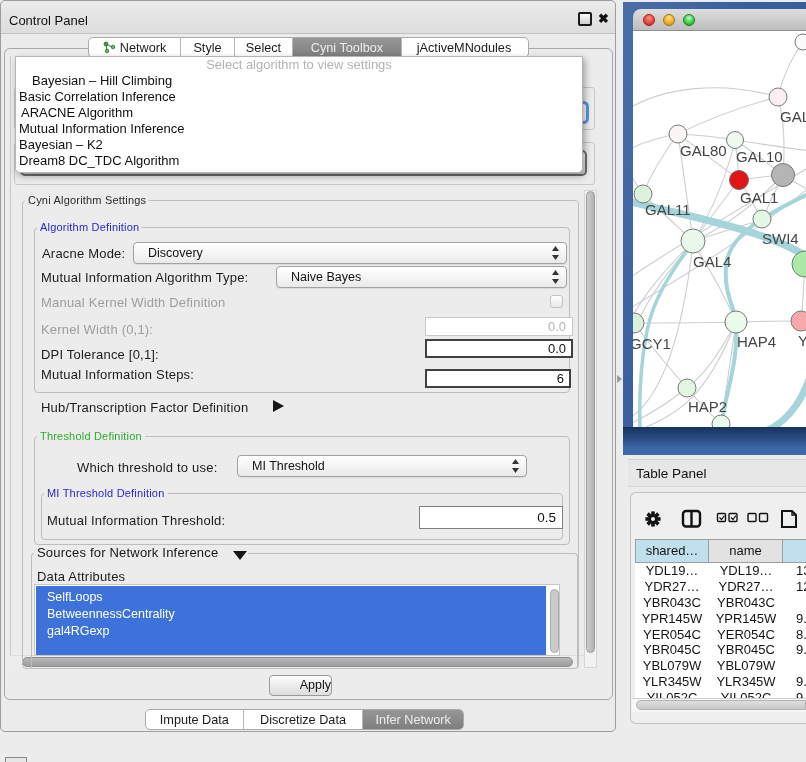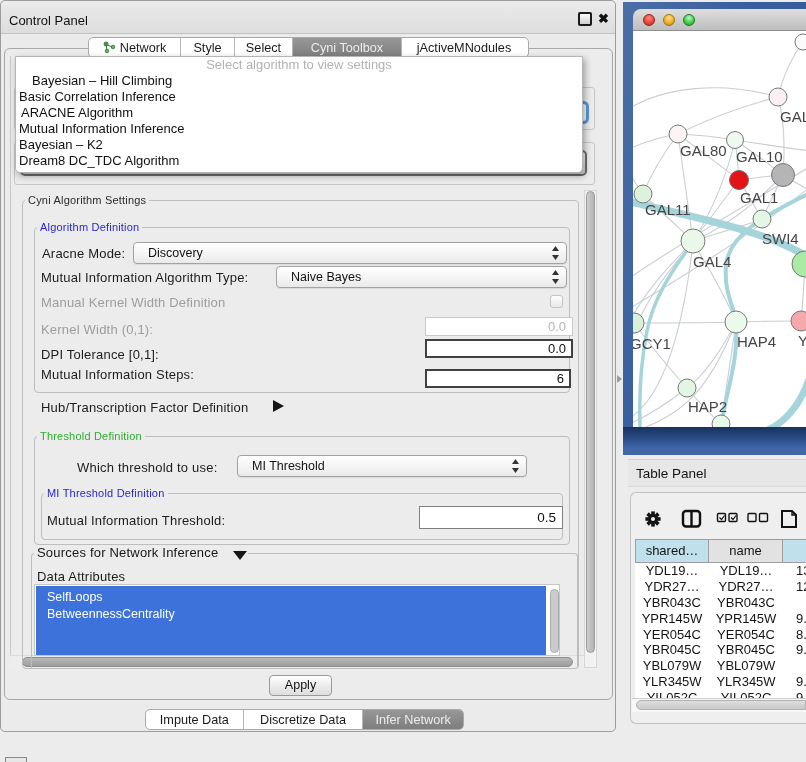--- a/index.html
+++ b/index.html
@@ -130,26 +130,27 @@
 <div class="fld" style="left:419px;top:506px;width:144px;height:23px;border:1px solid #808080;box-sizing:border-box;line-height:21px;font-size:13.5px"><span style="margin-right:6px">0.5</span></div>
 
 <div class="grp" style="left:31px;top:553px;width:545px;height:114px;border-bottom:none;border-radius:4px 4px 0 0"></div>
 <div class="glbl" style="left:34px;top:546px;color:#161616;font-size:13px;padding-right:30px">Sources for Network Inference</div>
 <div class="a" style="left:233px;top:551px;width:0;height:0;border-top:9px solid #161616;border-left:7.5px solid transparent;border-right:7.5px solid transparent"></div>
 <div class="lbl a" style="left:37px;top:569px;font-size:13px">Data Attributes</div>
 <div class="a" style="left:34px;top:584px;width:526px;height:72px;background:#fff;border:1px solid #c6c6c6;box-sizing:border-box"></div>
 <div class="a" style="left:36px;top:586px;width:510px;height:69px;background:#3c72d9;color:#fff;font-size:12.5px;line-height:17px;padding:3px 0 0 11px;box-sizing:border-box">
   <div>SelfLoops</div>
     <div>BetweennessCentrality</div>
+    <div>gal4RGexp</div>
 </div>
 <div class="a" style="left:550px;top:589px;width:9px;height:64px;background:#cbcbcb;border:1px solid #ababab;border-radius:5px;box-sizing:border-box"></div>
 
 <div class="a" style="left:269px;top:675px;width:63px;height:21px;border:1px solid #999;border-radius:4px;
      background:linear-gradient(#ffffff,#e9e9e9 60%,#dedede);box-sizing:border-box;
-     font-size:12.5px;color:#111;text-align:center;line-height:19px">Apply</div>
+     font-size:12.5px;color:#111;text-align:right;line-height:19px">Apply</div>
 
 <div class="seg" style="left:145px;top:709px;width:317px">
   <div class="s" style="width:97px">Impute Data</div>
   <div class="s" style="width:119px">Discretize Data</div>
   <div class="s on" style="width:100px">Infer Network</div>
 </div>
 
 <div class="a" style="left:5px;top:757px;width:20px;height:14px;border:1.5px solid #8a8a8a;background:#e6e6e6"></div>
 
 <div class="a" id="netframe" style="left:623px;top:2px;width:183px;height:453px;

